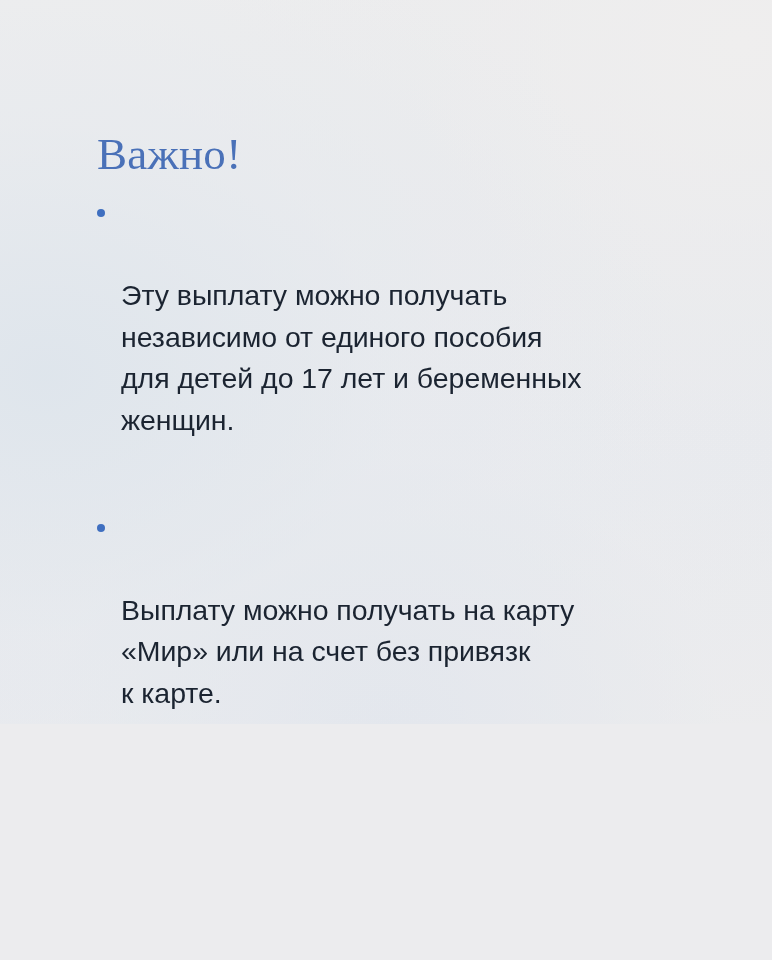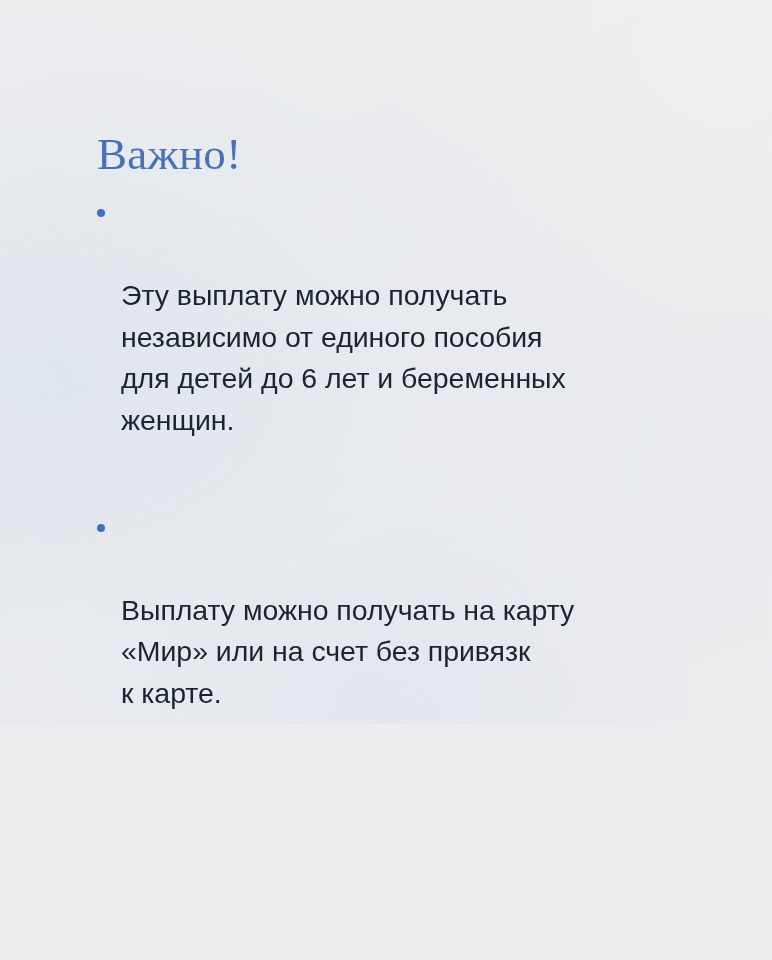--- a/index.html
+++ b/index.html
@@ -94,21 +94,21 @@
   <div id="content">
 
     <h1 id="title">Важно!</h1>
 
     <ul id="bullets">
 
       <li>
         <span class="dot"></span>
         <span class="txt">Эту выплату можно получать
 независимо от единого пособия
-для детей до 6 лет и беременных
+для детей до 17 лет и беременных
 женщин.</span>
       </li>
 
 
       <li>
         <span class="dot"></span>
         <span class="txt">Выплату можно получать на карту
 «Мир» или на счет без привязк
 к карте.</span>
       </li>

